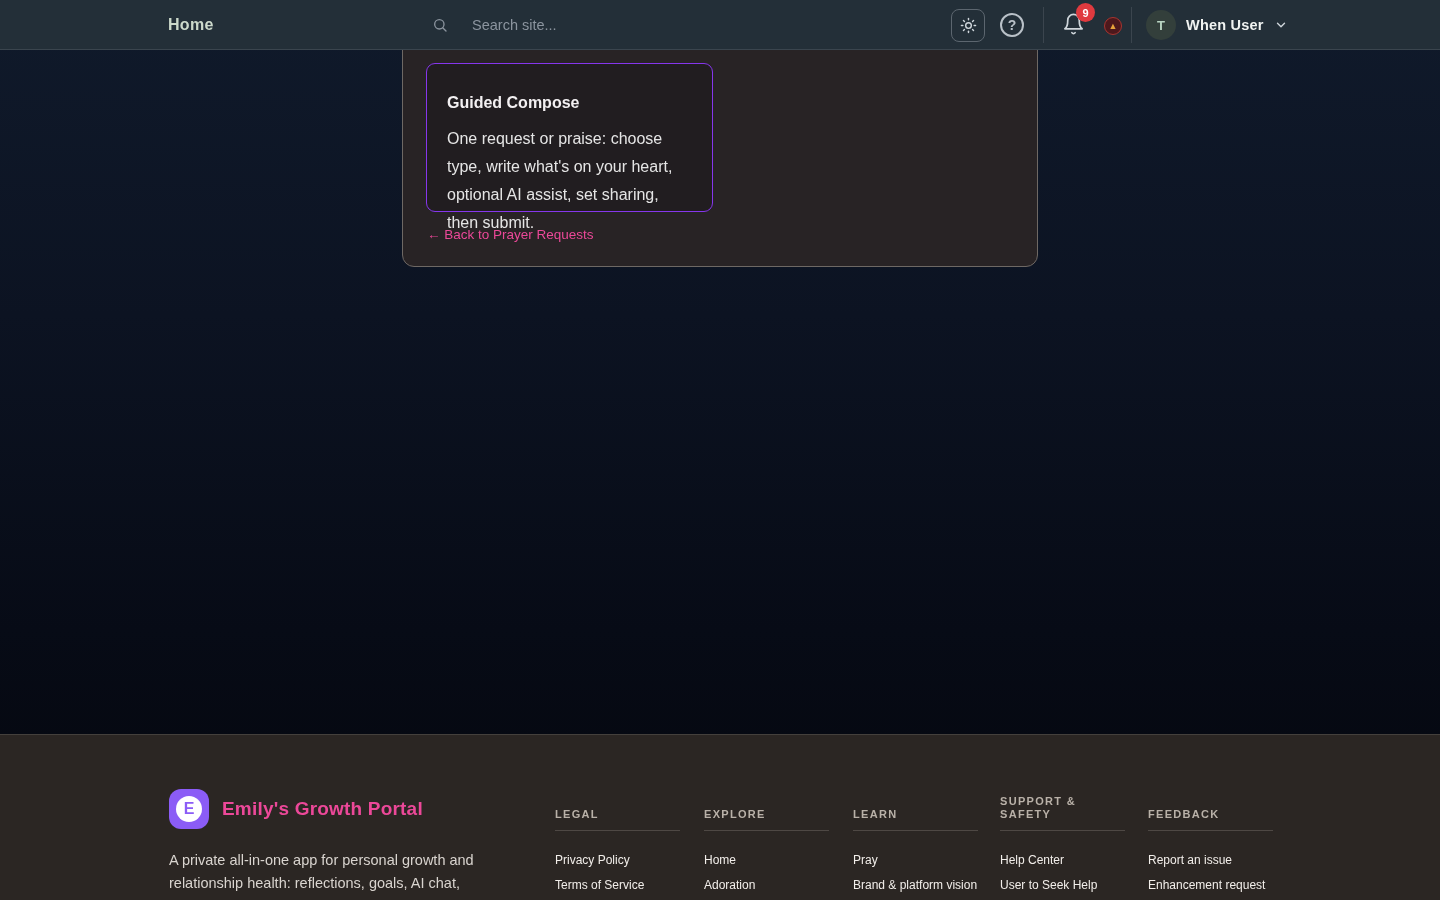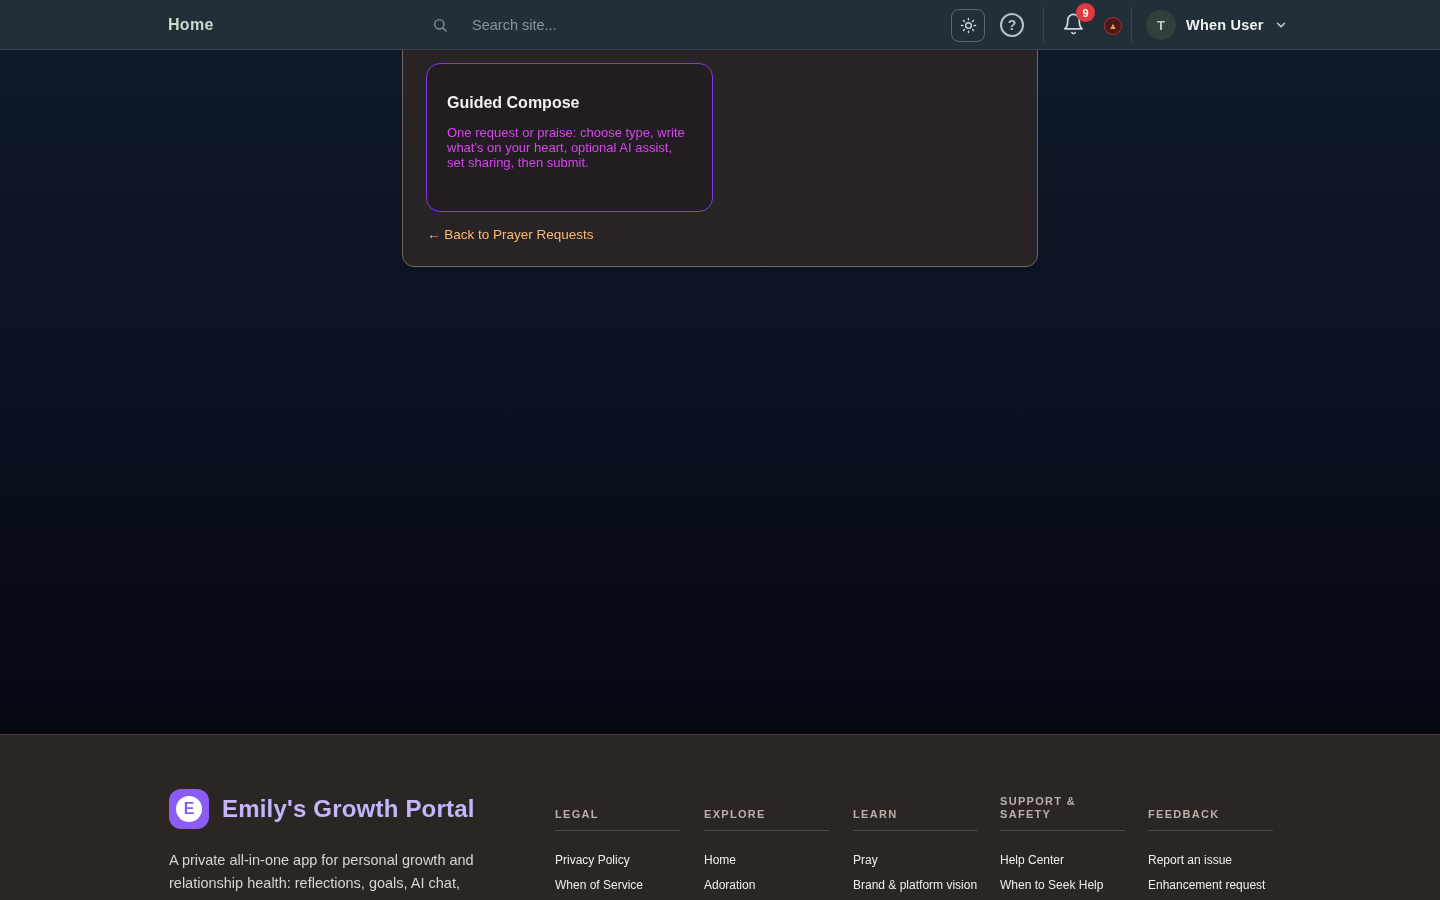--- a/index.html
+++ b/index.html
@@ -66,48 +66,48 @@
     display:flex; align-items:center; justify-content:center;
   }
   .user-name { color:#f1f4f2; font-size:14.5px; font-weight:bold; letter-spacing:.2px; }
 
   
   .chooser {
     position:absolute; left:402px; top:30px; width:636px; height:237px;
     background:#282325; border:1px solid #6e6864; border-radius:12px;
   }
   .option-card {
-    position:absolute; top:32px; height:149px; border-radius:14px;
+    position:absolute; top:32px; height:149px; border-radius:9px;
     padding:30px 20px 0 20px; cursor:pointer;
   }
   .card-guided { left:23px; width:287px; background:#211d20; border:1.5px solid #8636ec; }
   .card-acts  { left:327px; width:285px; background:#221e1f; border:1px solid #766f6b; }
   .card-title { color:#f3f0f2; font-size:16px; font-weight:bold; margin-bottom:13px; }
-  .card-desc  { color:#d946ef; font-size:13px; line-height:15px; }
+  .card-desc  { color:#e5e5e5; font-size:16px; line-height:28px; }
   .back-link {
     position:absolute; left:24px; top:196px;
-    color:#fdba74; font-size:13.5px; cursor:pointer; text-decoration:none;text-align:right;
+    color:#ec4899; font-size:13.5px; cursor:pointer; text-decoration:none;text-align:right;
   }
 
   
   .footer {
     position:absolute; left:0; top:734px; width:1440px; height:260px;
     background:#2b2623; border-top:1px solid #44403c;
   }
   .brand-row { position:absolute; left:169px; top:54px; display:flex; align-items:center; gap:13px; }
   .logo {
     width:40px; height:40px; border-radius:12px; background:#8b5cf6;
     display:flex; align-items:center; justify-content:center;
   }
   .logo-inner {
     width:26px; height:26px; border-radius:50%; background:#ffffff;
     color:#8b5cf6; font-weight:bold; font-size:16px;
     display:flex; align-items:center; justify-content:center;
   }
-  .brand-name { color:#c4b5fd; font-size:24px; font-weight:bold; letter-spacing:.2px; }
+  .brand-name { color:#ec4899; font-size:19px; font-weight:bold; letter-spacing:.2px; }
   .brand-desc {
     position:absolute; left:169px; top:114px; width:315px;
     color:#d9d4cf; font-size:14.5px; line-height:23px;
   }
   .fcol { position:absolute; top:56px; width:130px; }
   .fcol-0 { left:555px; } .fcol-1 { left:704px; } .fcol-2 { left:853px; }
   .fcol-3 { left:1000px; } .fcol-4 { left:1148px; }
   .fcol-heading {
     color:#b9b1a8; font-size:11px; font-weight:bold; letter-spacing:1.3px;
     text-transform:uppercase; height:30px; display:flex; align-items:flex-end;
@@ -188,21 +188,21 @@
     </div>
     <div class="brand-name">Emily's Growth Portal</div>
   </div>
   <div class="brand-desc">A private all-in-one app for personal growth and relationship health: reflections, goals, AI chat, daily check-ins, Bible study, couples tools (conflict</div>
 
   <div class="fcol fcol-0">
     <div class="fcol-heading">LEGAL</div>
     <hr class="fcol-rule">
     <div class="fcol-links">
       <a class="fcol-link">Privacy Policy</a>
-      <a class="fcol-link">When of Service</a>
+      <a class="fcol-link">Terms of Service</a>
     </div>
   </div>
 
   <div class="fcol fcol-1">
     <div class="fcol-heading">EXPLORE</div>
     <hr class="fcol-rule">
     <div class="fcol-links">
       <a class="fcol-link">Home</a>
       <a class="fcol-link">Adoration</a>
     </div>
@@ -215,21 +215,21 @@
       <a class="fcol-link">Pray</a>
       <a class="fcol-link">Brand &amp; platform vision</a>
     </div>
   </div>
 
   <div class="fcol fcol-3">
     <div class="fcol-heading">SUPPORT &amp; SAFETY</div>
     <hr class="fcol-rule">
     <div class="fcol-links">
       <a class="fcol-link">Help Center</a>
-      <a class="fcol-link">When to Seek Help</a>
+      <a class="fcol-link">User to Seek Help</a>
     </div>
   </div>
 
   <div class="fcol fcol-4">
     <div class="fcol-heading">FEEDBACK</div>
     <hr class="fcol-rule">
     <div class="fcol-links">
       <a class="fcol-link">Report an issue</a>
       <a class="fcol-link">Enhancement request</a>
     </div>

